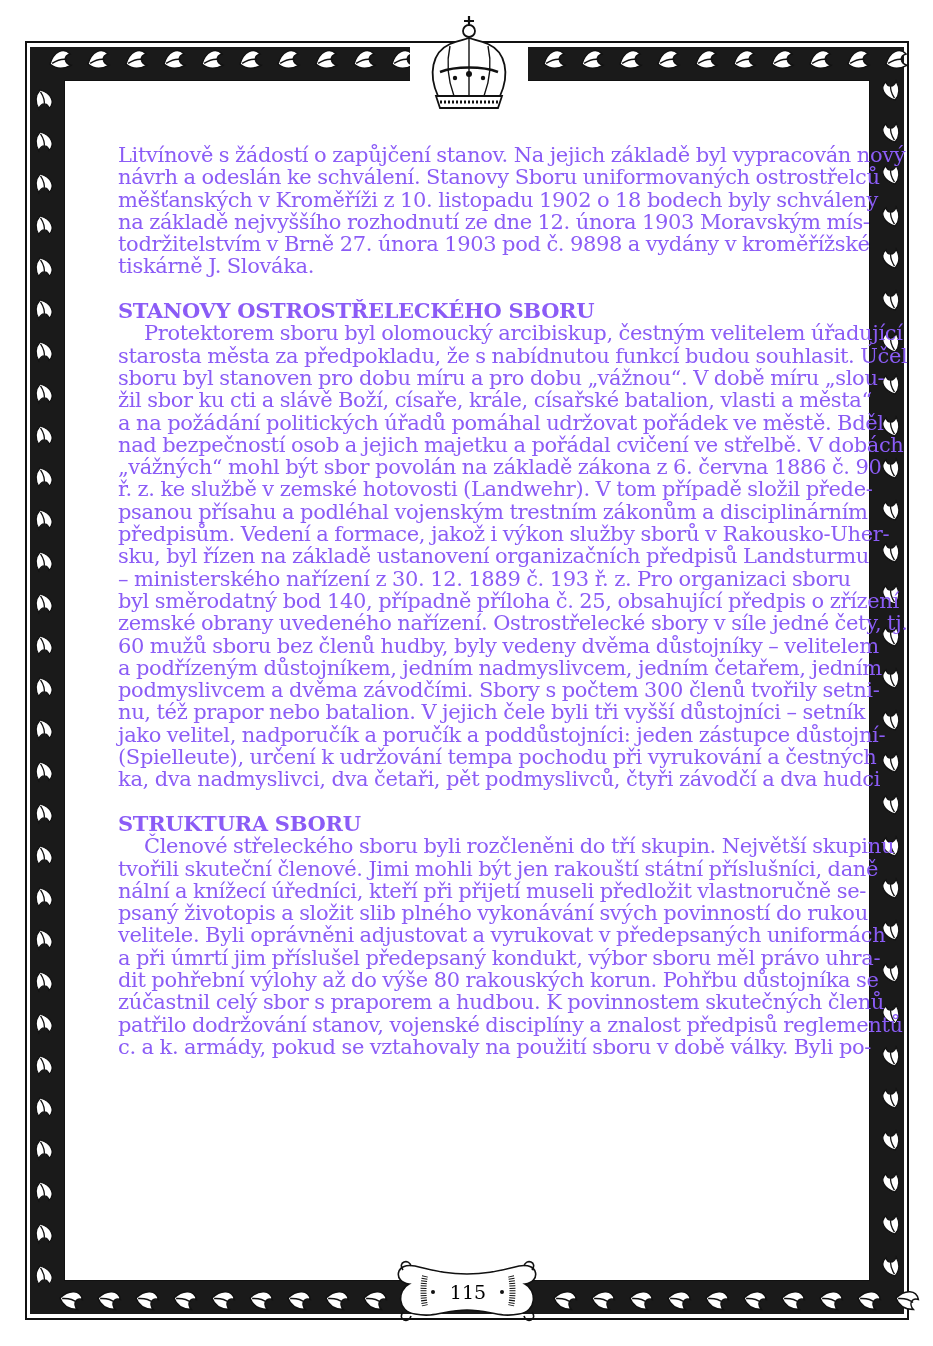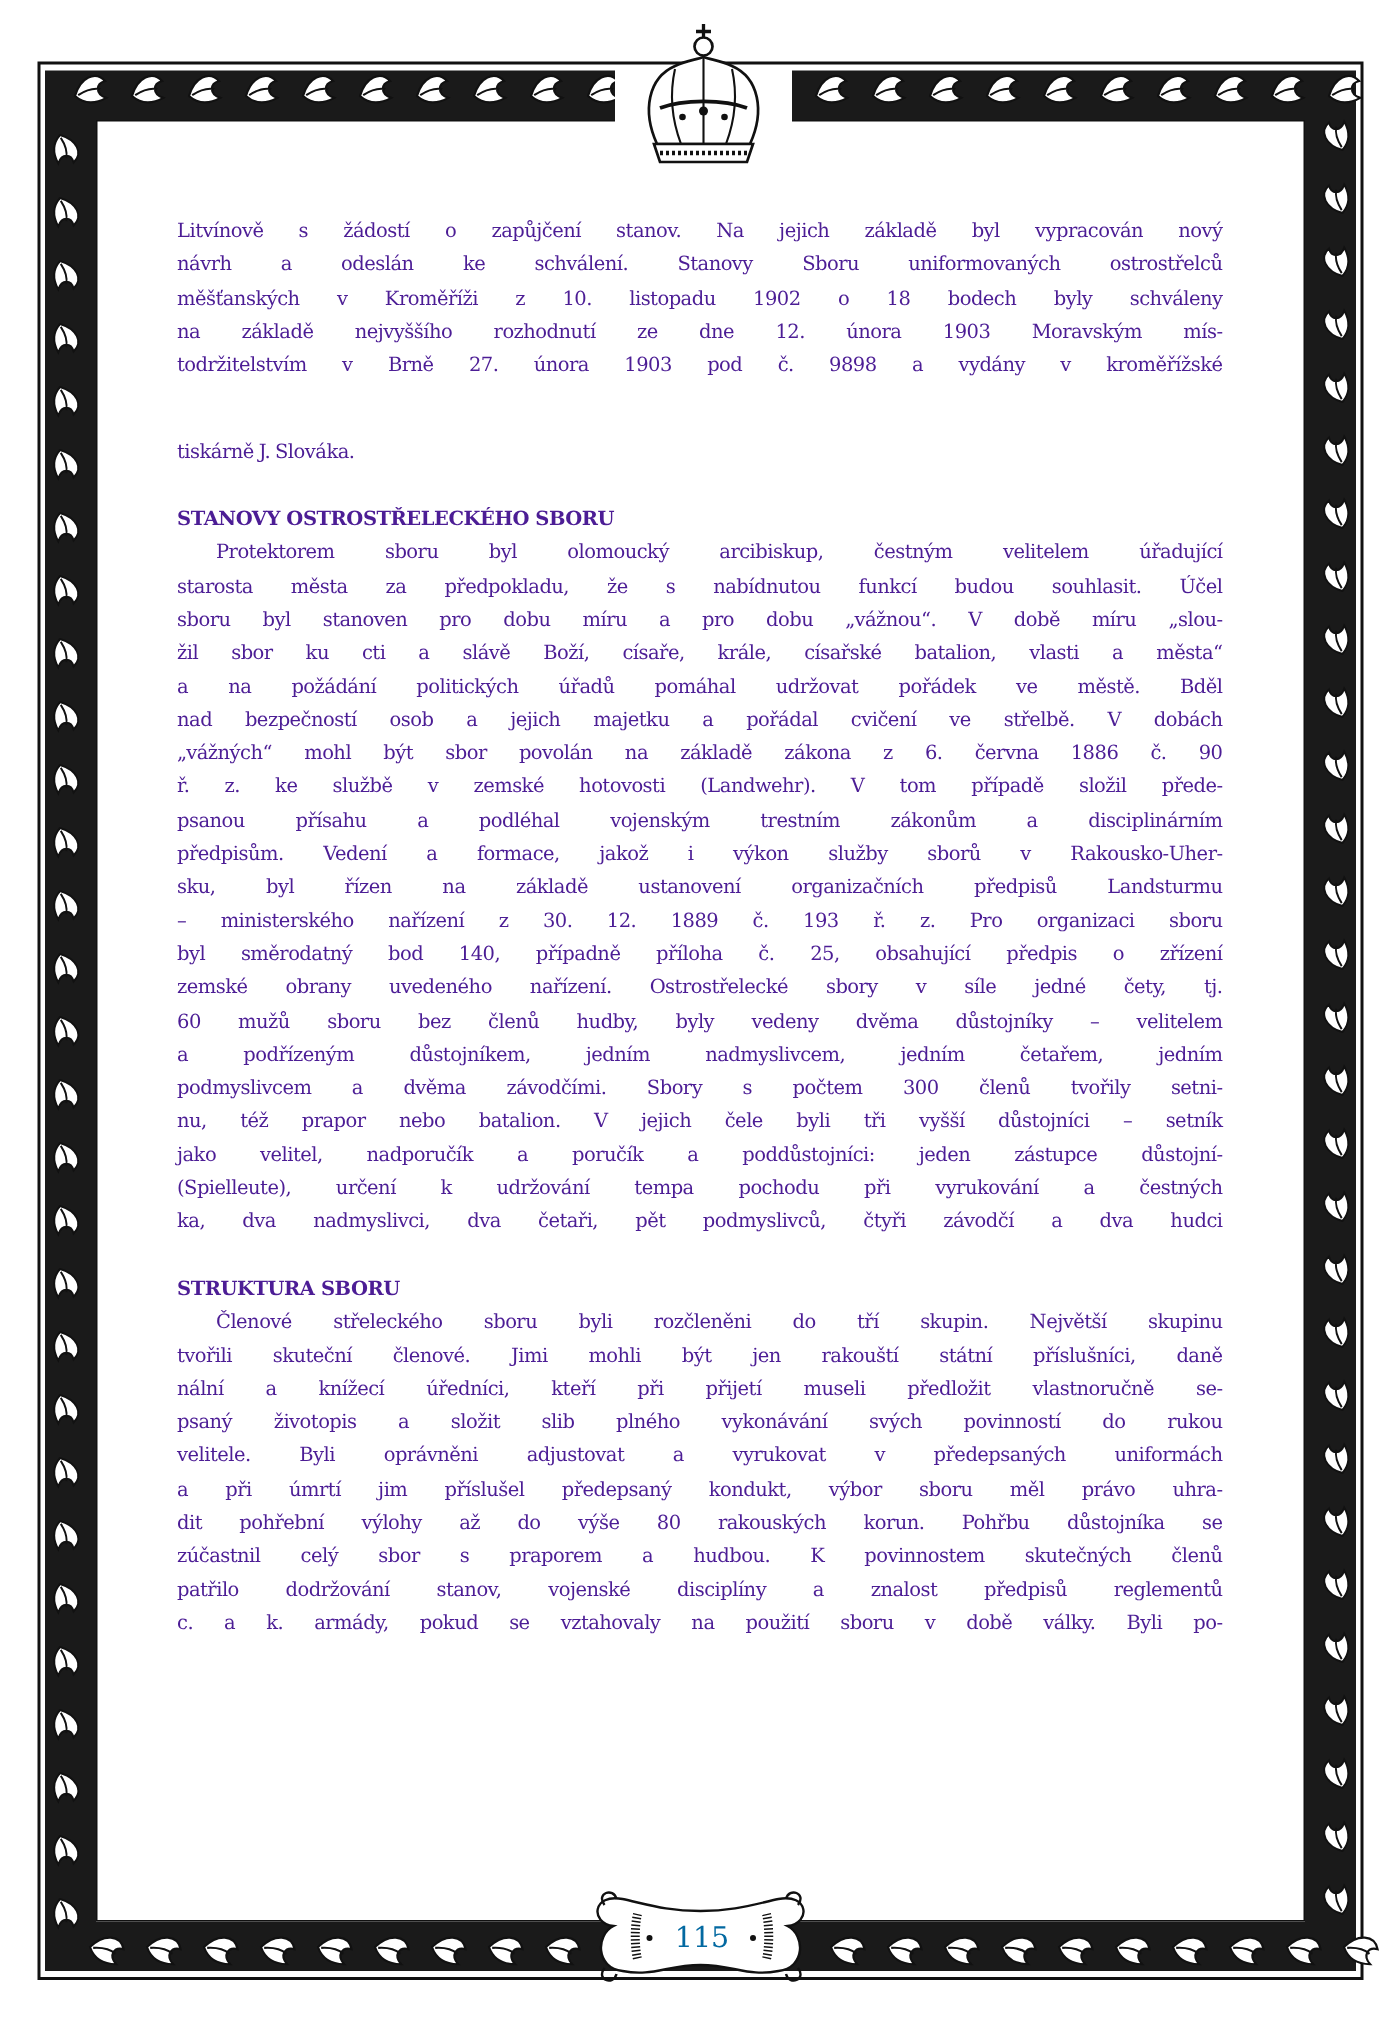--- a/index.html
+++ b/index.html
@@ -14,28 +14,28 @@
     background: transparent; }
   .frame-inner { position: absolute; left: 64px; top: 80px; width: 806px; height: 1201px;
     border: 1.5px solid #111; box-sizing: border-box; background: #fff; }
   svg.ornament { position: absolute; left: 0; top: 0; width: 933px; height: 1346px; pointer-events: none; }
 
   
   .crown { position: absolute; left: 410px; top: 14px; width: 118px; height: 104px; }
   
   .cartouche { position: absolute; left: 385px; top: 1252px; width: 165px; height: 78px; }
   .page-number { position: absolute; left: 418px; top: 1281px; width: 100px; text-align: center;
-    font-family: "DejaVu Serif", serif; font-size: 19px; color: #0369a1; }
+    font-family: "DejaVu Serif", serif; font-size: 19px; color: #000000; }
 
   
   .text { position: absolute; left: 118px; top: 144px; width: 697px;
-    font-family: "DejaVu Serif", serif; font-size: 13px; color: #4c1d95; }
+    font-family: "DejaVu Serif", serif; font-size: 21px; color: #8b5cf6; }
   .ln { display: block; height: 22.3px; line-height: 22.3px; white-space: nowrap;
     text-align: justify; text-align-last: justify; letter-spacing: -0.35px; word-spacing: -0.5px; }
-  .ln.last { text-align: left; text-align-last: left; margin-top: 36px; }
+  .ln.last { text-align: left; text-align-last: left; }
   .ln.indent { padding-left: 26px; }
   .heading { display: block; height: 22.3px; line-height: 22.3px; font-weight: bold;
     letter-spacing: -0.3px; white-space: nowrap; }
   .gap { display: block; height: 22.3px; }
 </style>
 </head>
 <body>
 
 <div class="page">
 

